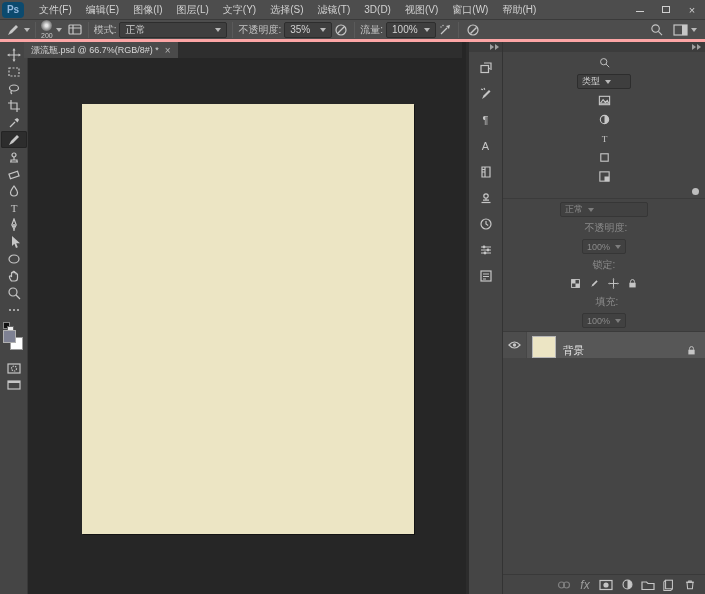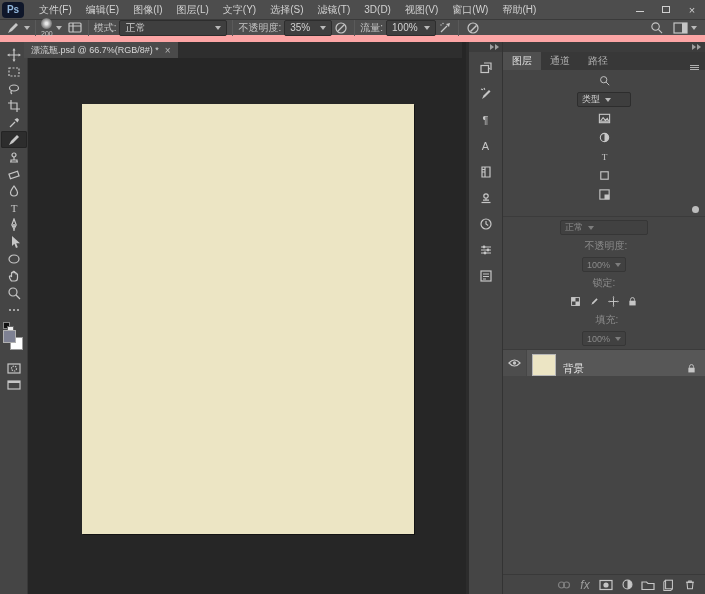--- a/index.html
+++ b/index.html
@@ -4,34 +4,34 @@
 <style>
   * { margin:0; padding:0; box-sizing:border-box; }
   html,body { background:#1a1a1a; }
   body { font-family:"Liberation Sans","DejaVu Sans",sans-serif; }
   #app { position:relative; width:705px; height:594px; background:#262626; overflow:hidden;
          color:#d4d4d4; font-size:10px; }
 
   
   .titlebar { position:absolute; left:0; top:0; width:705px; height:20px; background:#4d4d4d;
               display:flex; align-items:center; border-bottom:1px solid #3a3a3a; }
-  .ps-logo { width:22px; height:16px; margin-left:2px; background:#0f172a; color:#93b8dd;
+  .ps-logo { width:22px; height:16px; margin-left:2px; background:#0c4a6e; color:#93b8dd;
              font-weight:bold; font-size:10px; display:flex; align-items:center; justify-content:center;
              border-radius:4px; }
   .menus { display:flex; margin-left:8px; }
   .menu { padding:0 7px; line-height:19px; color:#d2d2d2; cursor:default; }
   .wincontrols { margin-left:auto; display:flex; align-items:center; height:100%; }
   .wc { width:26px; height:100%; display:flex; align-items:center; justify-content:center;
         color:#cfcfcf; font-size:11px; }
   .wc-min { width:8px; border-bottom:1px solid #cfcfcf; height:1px; margin-top:4px; }
   .wc-max { width:8px; height:7px; border:1px solid #cfcfcf; }
 
   
   .optionsbar { position:absolute; left:0; top:20px; width:705px; height:22px; background:#4d4d4d;
-                display:flex; align-items:center; border-bottom:7px solid #fca5a5; padding:0 4px; }
+                display:flex; align-items:center; border-bottom:3px solid #fca5a5; padding:0 4px; }
   .vsep { width:1px; height:16px; background:#3c3c3c; border-right:1px solid #5a5a5a; margin:0 5px; }
   .ob-item { display:flex; align-items:center; gap:3px; }
   .chev { width:0; height:0; border-left:3px solid transparent; border-right:3px solid transparent;
           border-top:4px solid #b9b9b9; display:inline-block; }
   .brush-preview { display:flex; flex-direction:column; align-items:center; line-height:1; }
   .brush-dot { width:11px; height:11px; border-radius:50%;
                background:radial-gradient(circle,#e8e8e8 15%,#8a8a8a 60%,#4d4d4d 90%); }
   .brush-size { font-size:7px; color:#c9c9c9; margin-top:1px; }
   .dropdown { background:#3f3f3f; border:1px solid #2d2d2d; border-radius:2px; height:16px;
               display:flex; align-items:center; padding:0 5px; gap:6px; color:#d2d2d2; }
@@ -415,30 +415,20 @@
           <path d="M4 5h6M4 7.5h6M4 10h3"></path>
         </svg>
     </span>
   </div>
 
   <div class="panelcol">
     <div class="panel-head">
       <span class="dchev"></span>
       <span class="dchev"></span>
     </div>
-    <div class="panel-tabs">
-      <span class="ptab active">图层</span>
-      <span class="ptab">通道</span>
-      <span class="ptab">路径</span>
-      <span class="panel-menu">
-          <i></i>
-          <i></i>
-          <i></i>
-        </span>
-    </div>
     <div class="panel-body">
 
       <div class="prow bordered">
         <span class="ficon">
           <svg width="11" height="11" viewBox="0 0 14 14">
               <circle cx="6" cy="6" r="4"></circle>
               <path d="M9 9l4 4"></path>
             </svg>
         </span>
         <span class="fbox" style="width:54px;">

